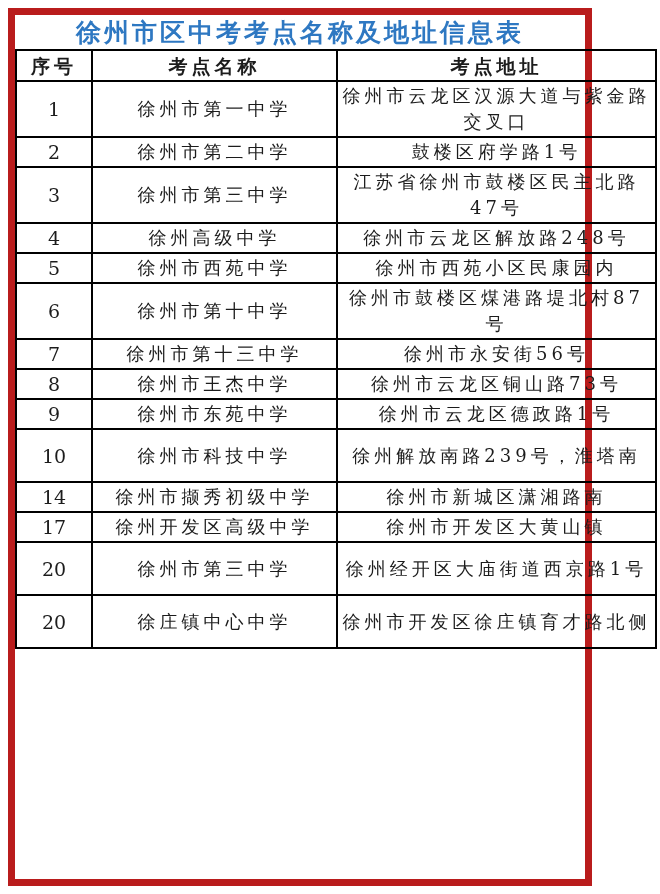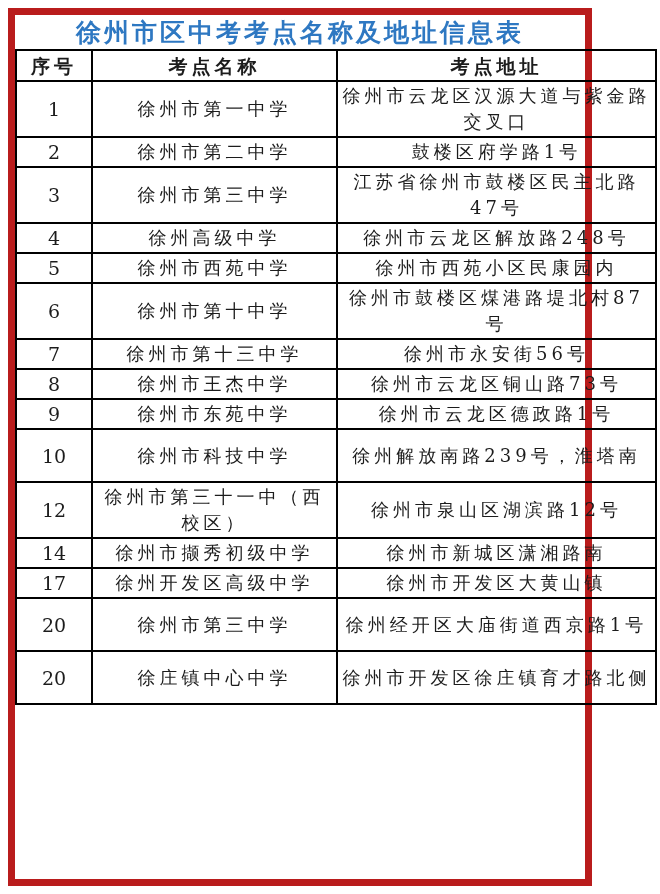--- a/index.html
+++ b/index.html
@@ -133,25 +133,20 @@
           <tr>
             <td class="num">9</td>
             <td>徐州市东苑中学</td>
             <td>徐州市云龙区德政路1号</td>
           </tr>
           <tr class="tall">
             <td class="num">10</td>
             <td>徐州市科技中学</td>
             <td>徐州解放南路239号，淮塔南</td>
           </tr>
-          <tr class="tall">
-            <td class="num">12</td>
-            <td>徐州市第三十一中（西校区）</td>
-            <td>徐州市泉山区湖滨路12号</td>
-          </tr>
           <tr>
             <td class="num">14</td>
             <td>徐州市撷秀初级中学</td>
             <td>徐州市新城区潇湘路南</td>
           </tr>
           <tr>
             <td class="num">17</td>
             <td>徐州开发区高级中学</td>
             <td>徐州市开发区大黄山镇</td>
           </tr>

